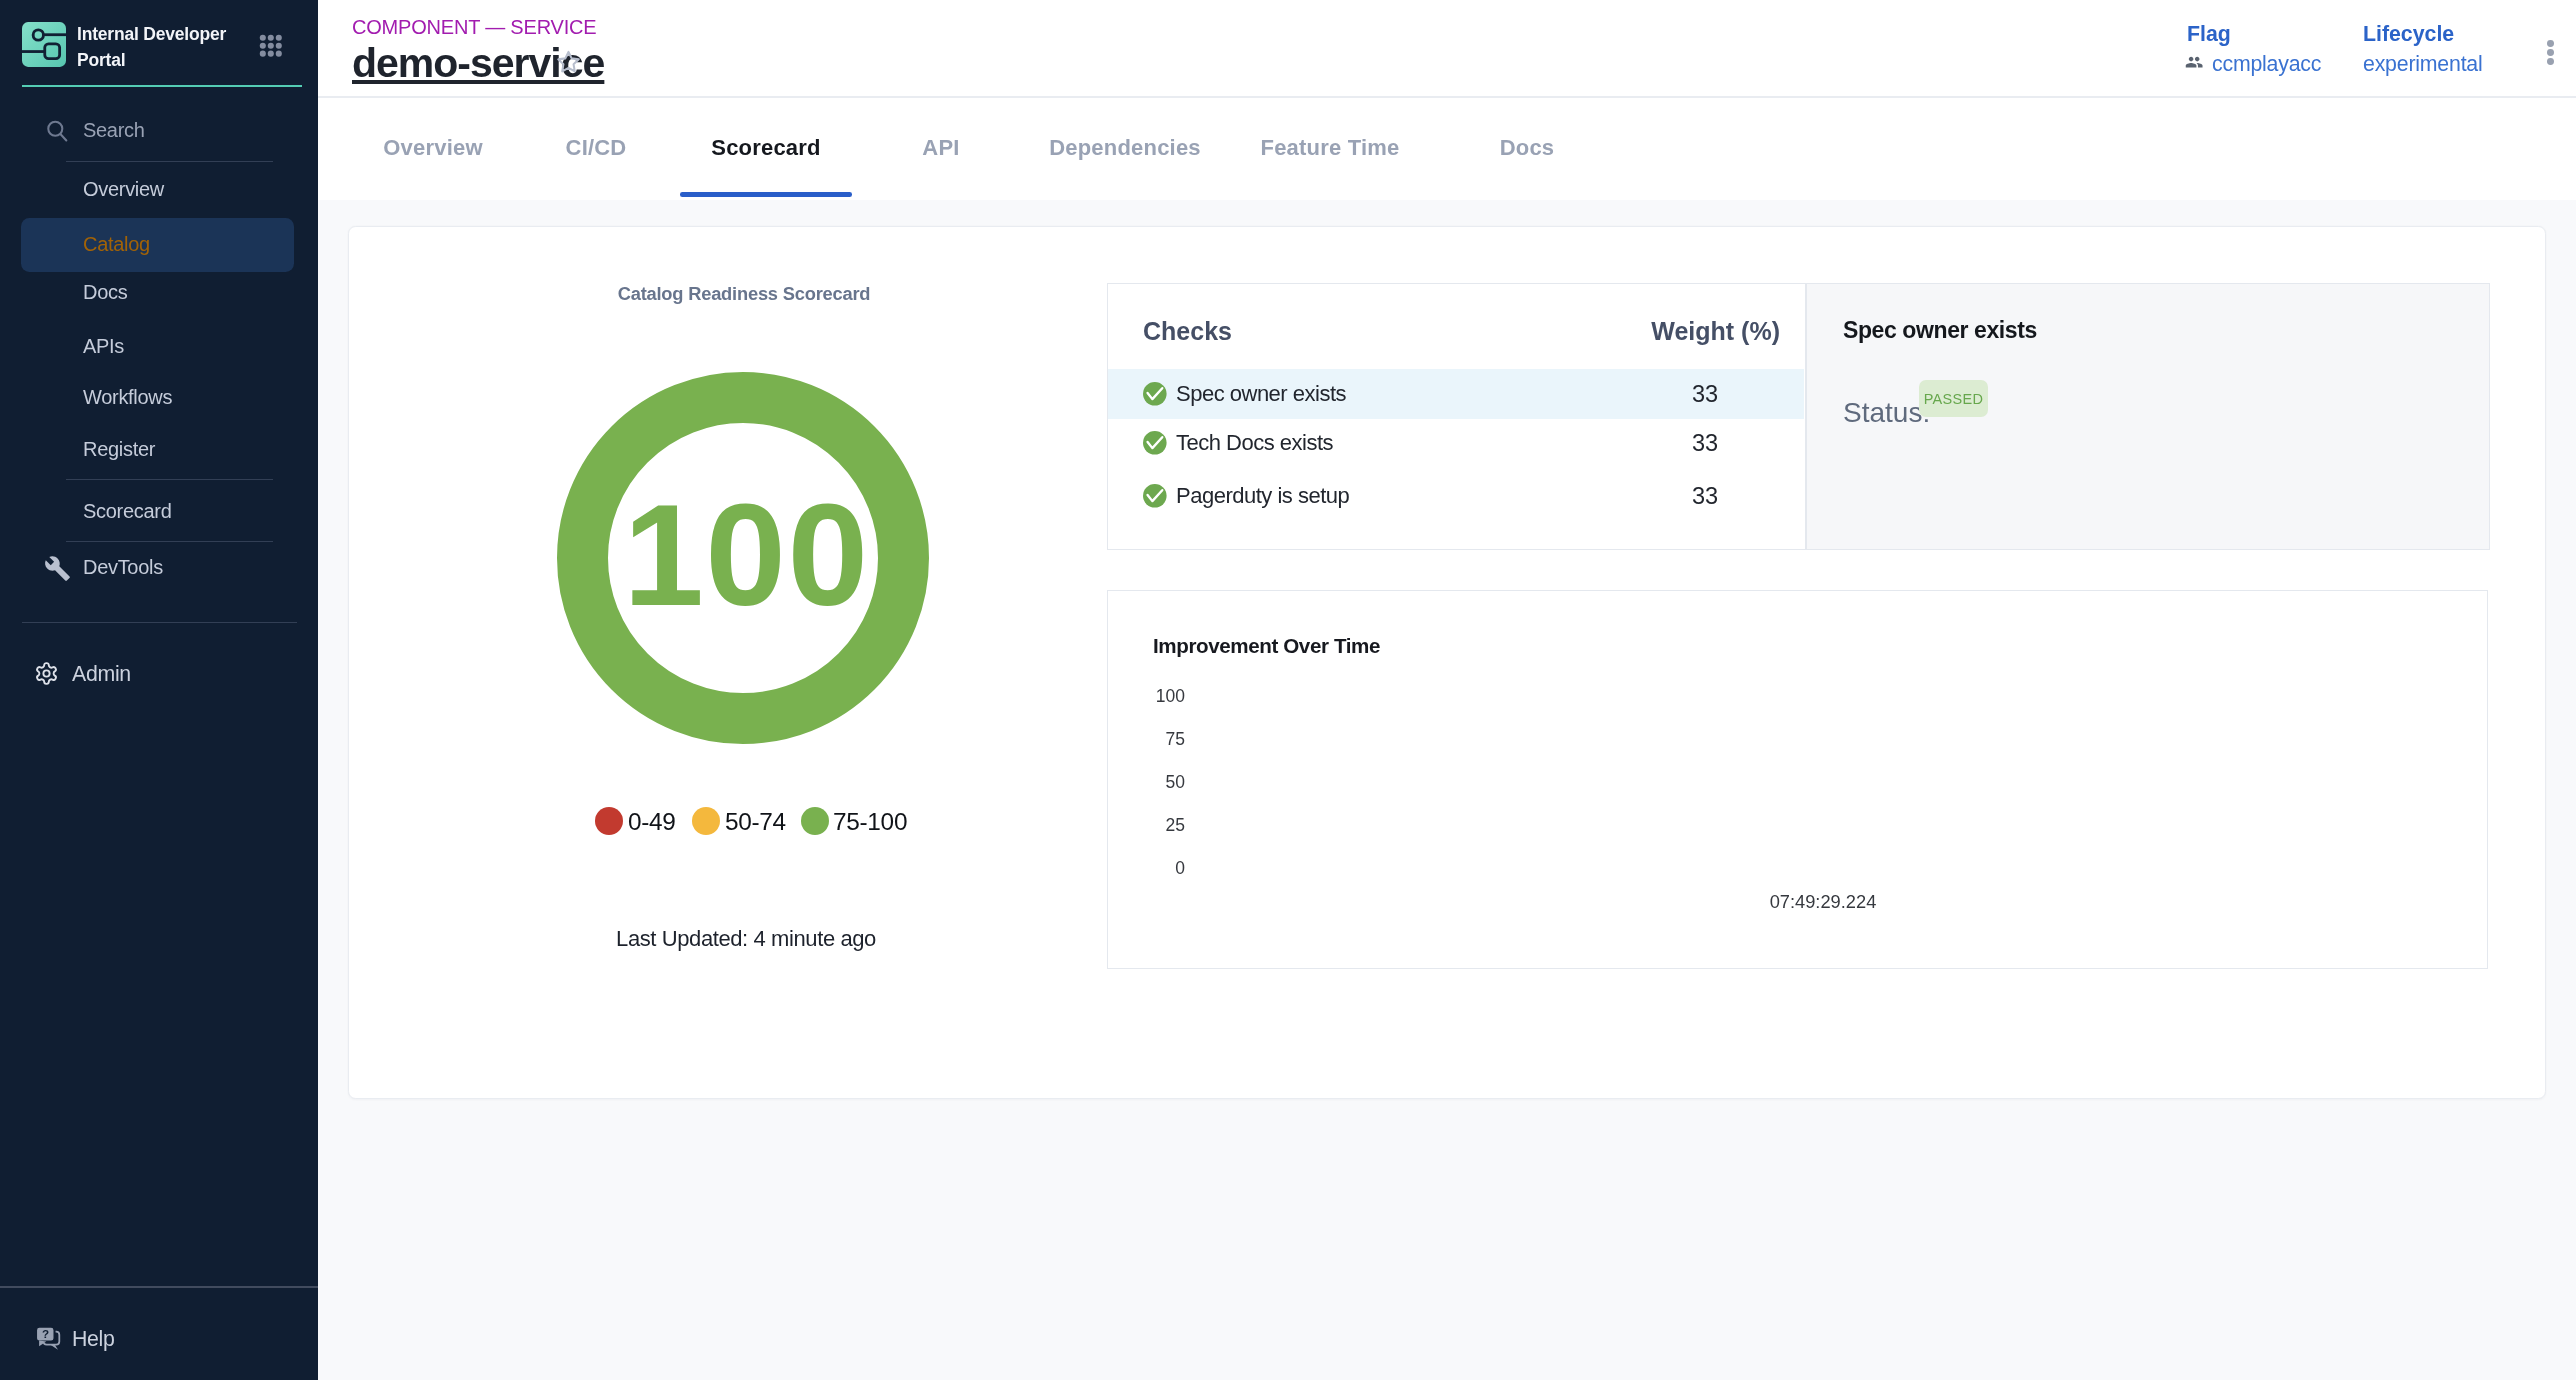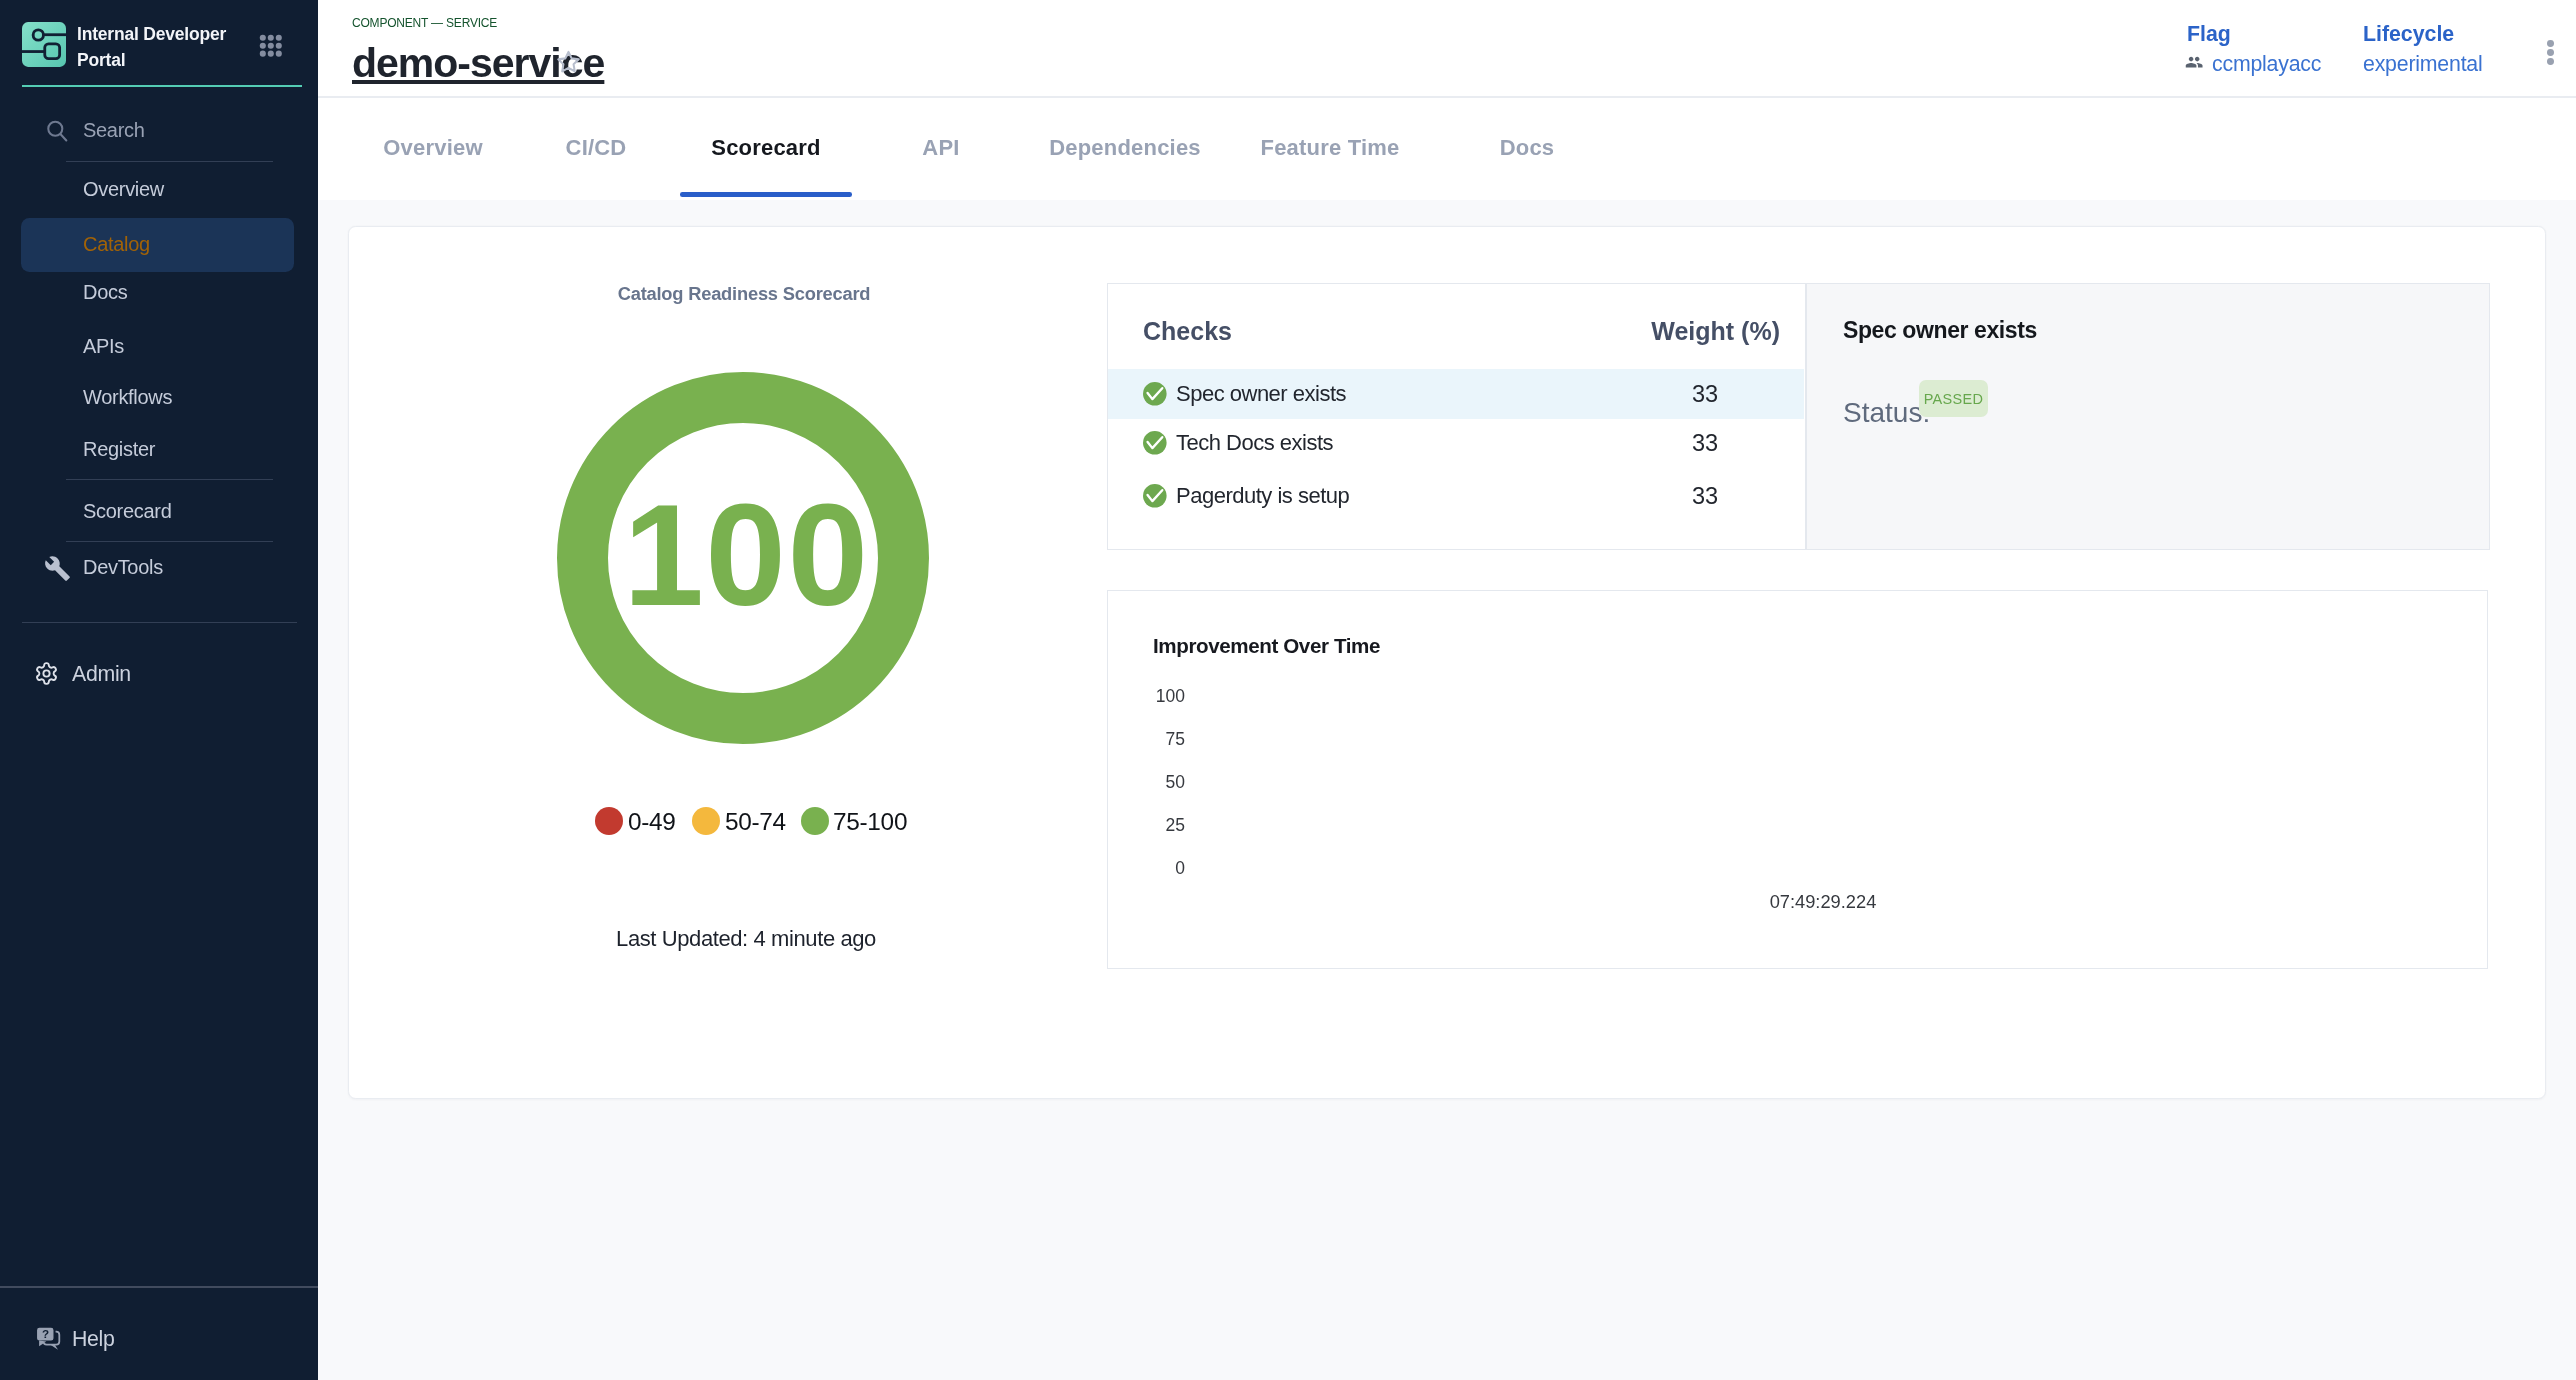--- a/index.html
+++ b/index.html
@@ -9,21 +9,21 @@
 
 #sidebar { position:absolute; left:0; top:0; width:318px; height:1380px; background:#101e32; }
 .sb-title { position:absolute; left:77px; top:21.3px; font-size:17.5px; line-height:26px; font-weight:bold; letter-spacing:-0.2px; color:#f2f4f8; }
 .tealline { position:absolute; left:22px; top:85px; width:280px; height:2.3px; background:#54cdb4; }
 .sb-item { position:absolute; left:83px; font-size:20px; line-height:23px; letter-spacing:-0.3px; color:#c5ccda; }
 .sb-div { position:absolute; left:66px; width:207px; height:0.8px; background:#323f55; }
 .pill { position:absolute; left:21.3px; top:218px; width:273px; height:54px; background:#1b3457; border-radius:8.4px; }
 
 #hdr { position:absolute; left:318px; top:0; width:2258px; height:200px; background:#ffffff; }
 #hdr-div { position:absolute; left:318px; top:96px; width:2258px; height:1.5px; background:#e9ecf1; }
-.eyebrow { position:absolute; left:352px; top:16px; font-size:12px; letter-spacing:-0.2px; color:#14532d; }
+.eyebrow { position:absolute; left:352px; top:16px; font-size:20px; letter-spacing:-0.2px; color:#a21caf; }
 .svcname { position:absolute; left:352px; top:48px; font-size:41px; line-height:30.5px; letter-spacing:-1px; font-weight:bold; color:#1f242d;text-decoration:underline; }
 .tab { position:absolute; top:136px; transform:translateX(-50%); font-size:22px; line-height:23px; font-weight:bold; color:#99a2b4; letter-spacing:0.2px; }
 .tab.active { color:#15181e; }
 #tab-underline { position:absolute; left:680px; top:192px; width:172px; height:4.6px; background:#2a5ec9; border-radius:2.3px; }
 .ownlbl { position:absolute; top:22px; font-size:21.3px; font-weight:bold; color:#2b63c8; }
 .ownval { position:absolute; top:52px; font-size:21.3px; letter-spacing:-0.2px; color:#3a72d1; }
 .vdot { position:absolute; left:2547px; width:6.9px; height:6.9px; border-radius:50%; background:#99a1b0; }
 
 #card { position:absolute; left:348px; top:226px; width:2198px; height:873px; background:#fff; border:1.5px solid #e9ecf1; border-radius:7.6px; box-shadow:0 0.8px 2.3px rgba(20,30,50,0.04); }
 .cardtitle { position:absolute; left:744px; top:283px; transform:translateX(-50%); font-size:18.3px; letter-spacing:-0.2px; font-weight:bold; color:#68758d; white-space:nowrap; }

